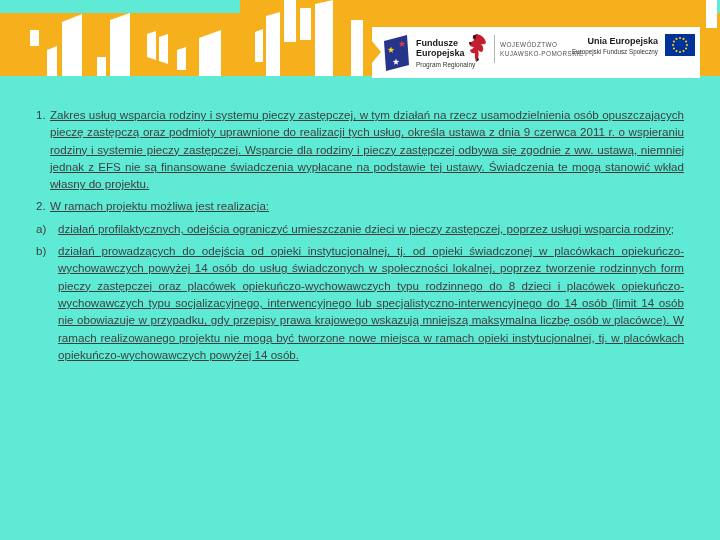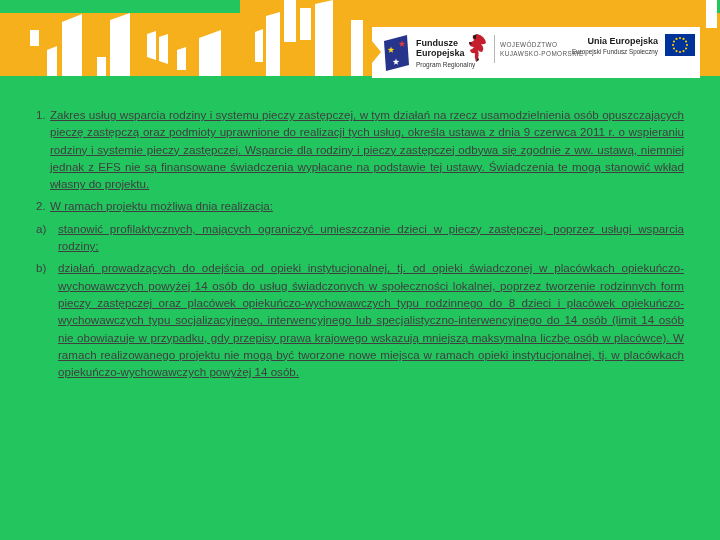--- a/index.html
+++ b/index.html
@@ -1,17 +1,17 @@
 <!DOCTYPE html>
 <html><head>
 <meta charset="utf-8">
 <style>
   html,body{margin:0;padding:0;background:#e8e8e8;}
   .slide{
-    position:relative;width:720px;height:540px;background:#22c55e;
+    position:relative;width:720px;height:540px;background:#5eead4;
     font-family:"Liberation Sans", sans-serif;overflow:hidden;margin:0 auto;
   }
   
   .banner{position:absolute;left:0;top:0;width:720px;height:90px;}
   .banner .yl{fill:#F5B01B;}
   .banner .wh{fill:#ffffff;}
   .logo-box{
     position:absolute;left:372px;top:27px;width:328px;height:51px;
     background:#ffffff;
   }
@@ -127,25 +127,25 @@
     </div>
   </div>
 
   <div class="content">
     <div class="item num">
       <span class="marker">1.</span>
       <span class="text">Zakres usług wsparcia rodziny i systemu pieczy zastępczej, w tym działań na rzecz usamodzielnienia osób opuszczających pieczę zastępczą oraz podmioty uprawnione do realizacji tych usług, określa ustawa z dnia 9 czerwca 2011 r. o wspieraniu rodziny i systemie pieczy zastępczej. Wsparcie dla rodziny i pieczy zastępczej odbywa się zgodnie z ww. ustawą, niemniej jednak z EFS nie są finansowane świadczenia wypłacane na podstawie tej ustawy. Świadczenia te mogą stanowić wkład własny do projektu.</span>
     </div>
     <div class="item num">
       <span class="marker">2.</span>
-      <span class="text">W ramach projektu możliwa dnia realizacja:</span>
+      <span class="text">W ramach projektu możliwa jest realizacja:</span>
     </div>
     <div class="item let">
       <span class="marker">a)</span>
-      <span class="text">stanowić profilaktycznych, mających ograniczyć umieszczanie dzieci w pieczy zastępczej, poprzez usługi wsparcia rodziny;</span>
+      <span class="text">działań profilaktycznych, odejścia ograniczyć umieszczanie dzieci w pieczy zastępczej, poprzez usługi wsparcia rodziny;</span>
     </div>
     <div class="item let">
       <span class="marker">b)</span>
       <span class="text">działań prowadzących do odejścia od opieki instytucjonalnej, tj. od opieki świadczonej w placówkach opiekuńczo-wychowawczych powyżej 14 osób do usług świadczonych w społeczności lokalnej, poprzez tworzenie rodzinnych form pieczy zastępczej oraz placówek opiekuńczo-wychowawczych typu rodzinnego do 8 dzieci i placówek opiekuńczo-wychowawczych typu socjalizacyjnego, interwencyjnego lub specjalistyczno-interwencyjnego do 14 osób (limit 14 osób nie obowiazuje w przypadku, gdy przepisy prawa krajowego wskazują mniejszą maksymalna liczbę osób w placówce). W ramach realizowanego projektu nie mogą być tworzone nowe miejsca w ramach opieki instytucjonalnej, tj. w placówkach opiekuńczo-wychowawczych powyżej 14 osób.</span>
     </div>
   </div>
 
 </div>
 
 </body></html>

